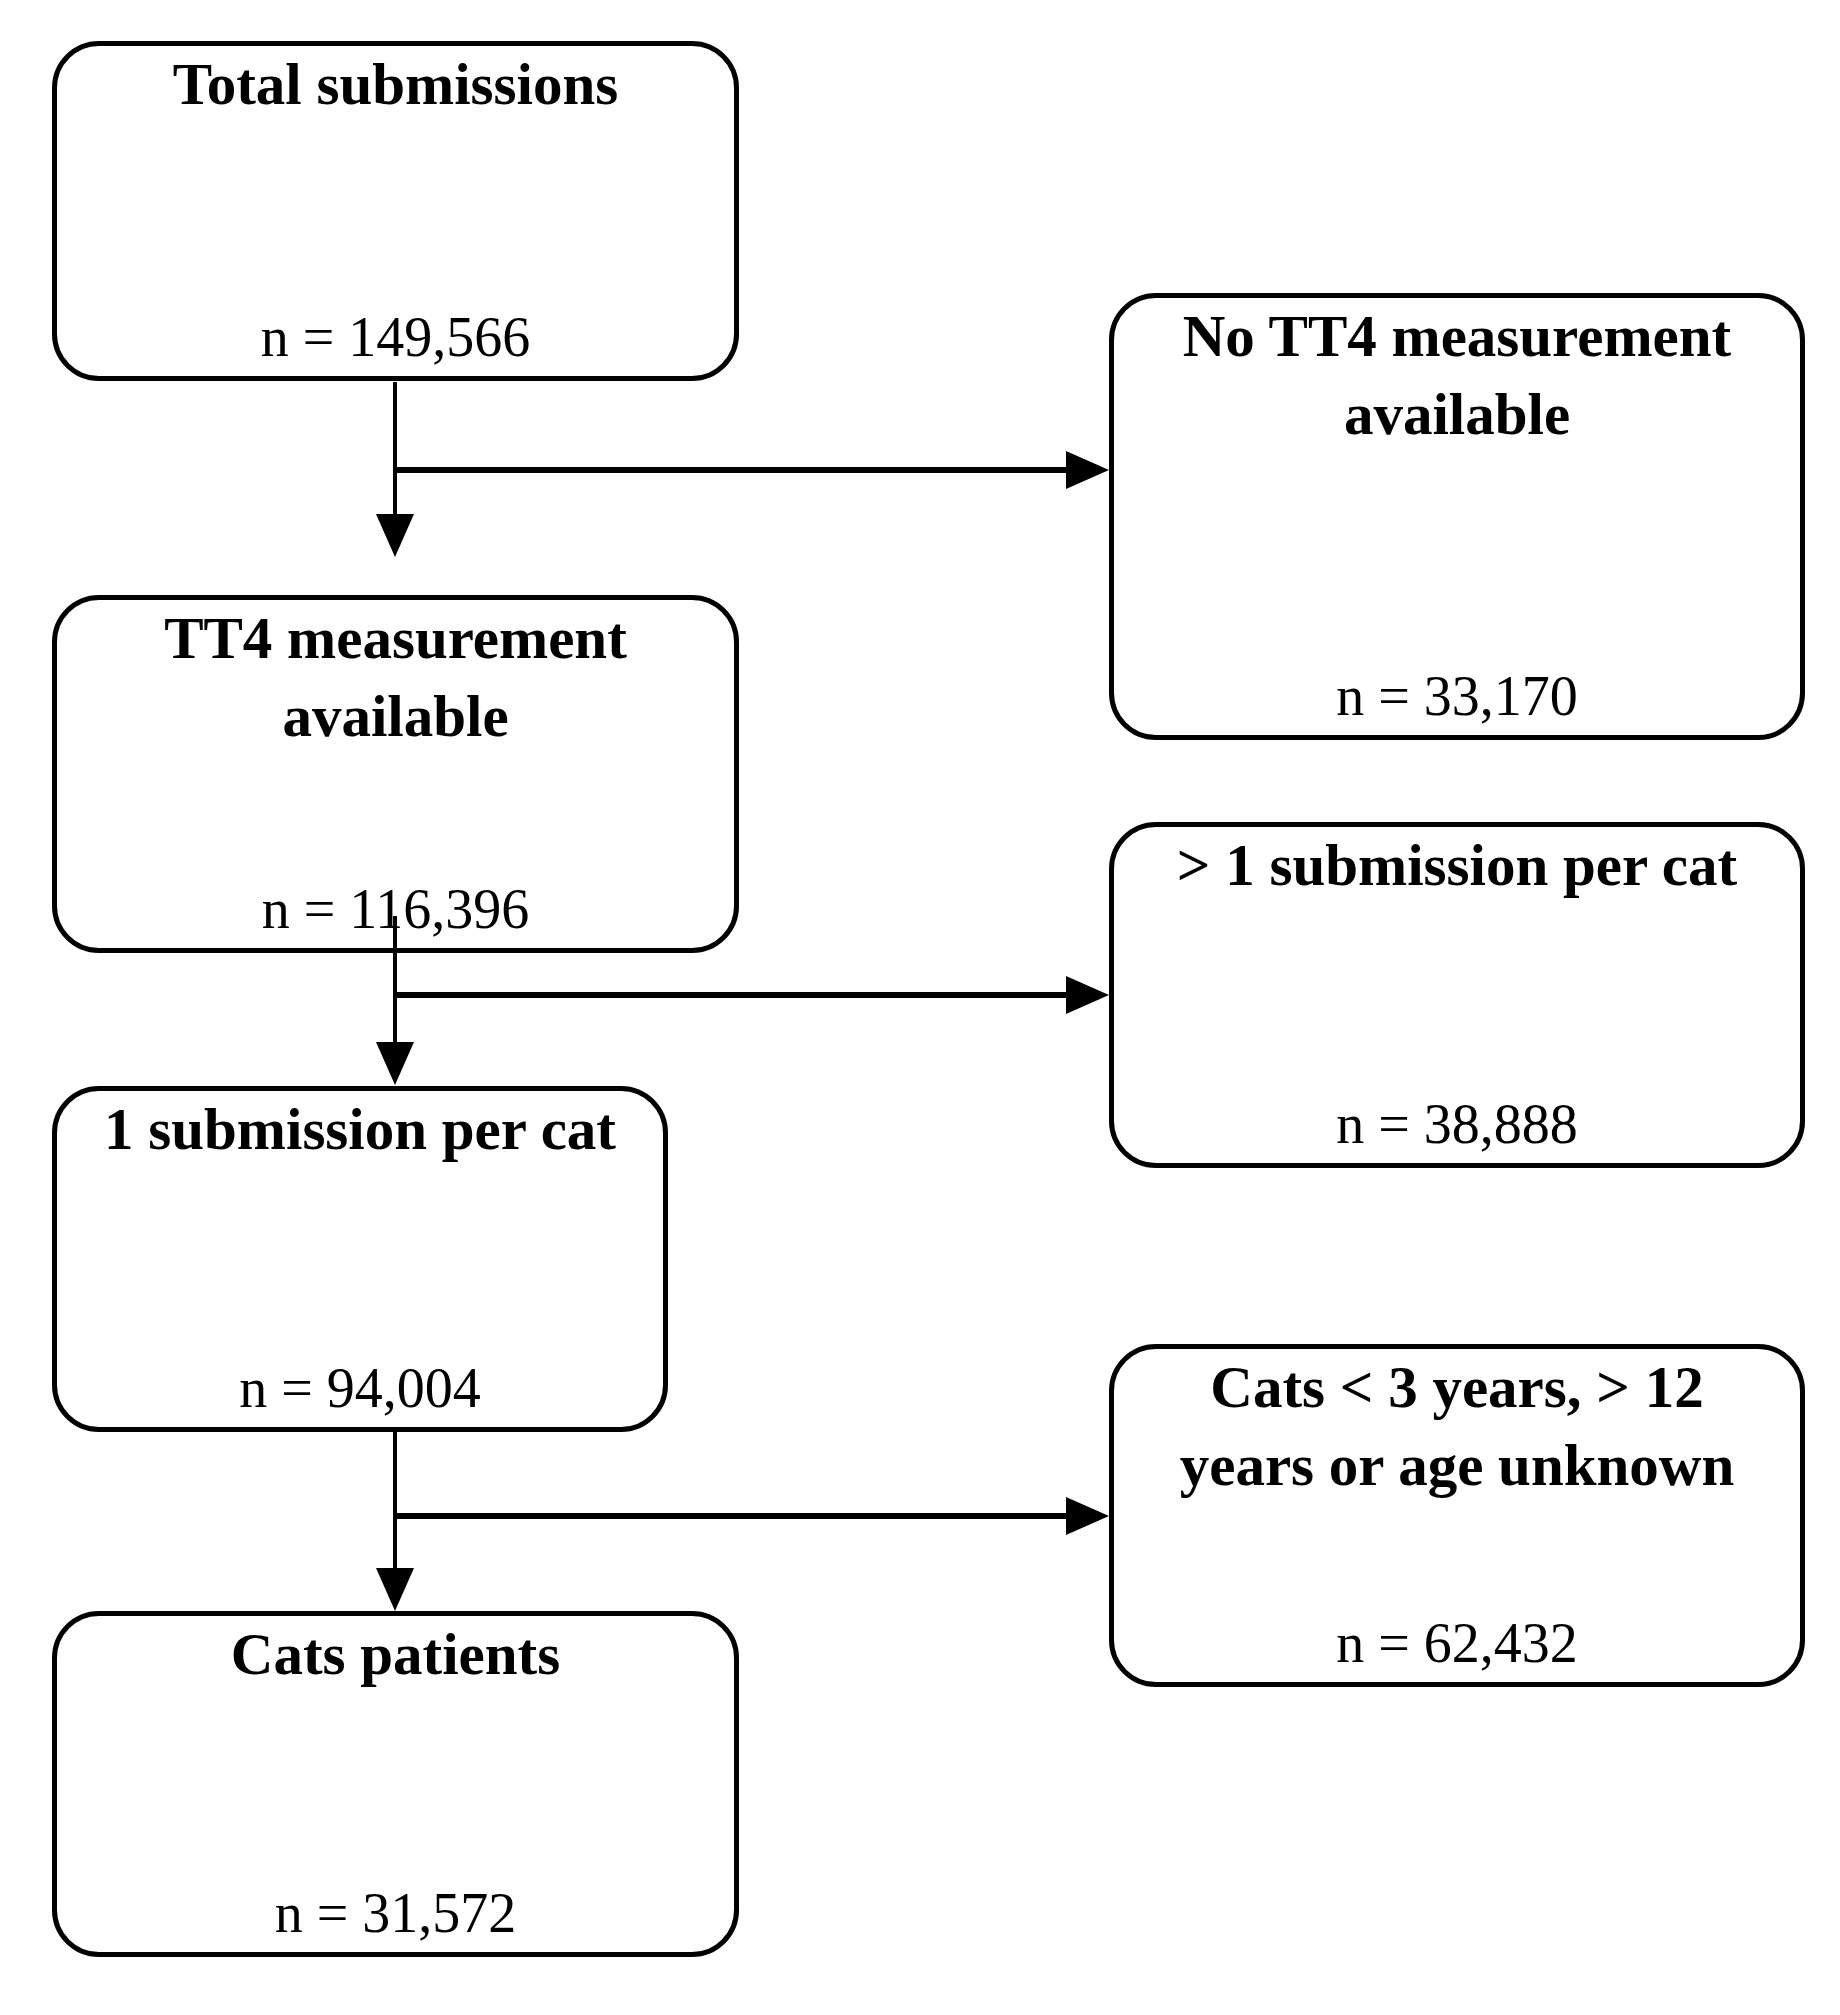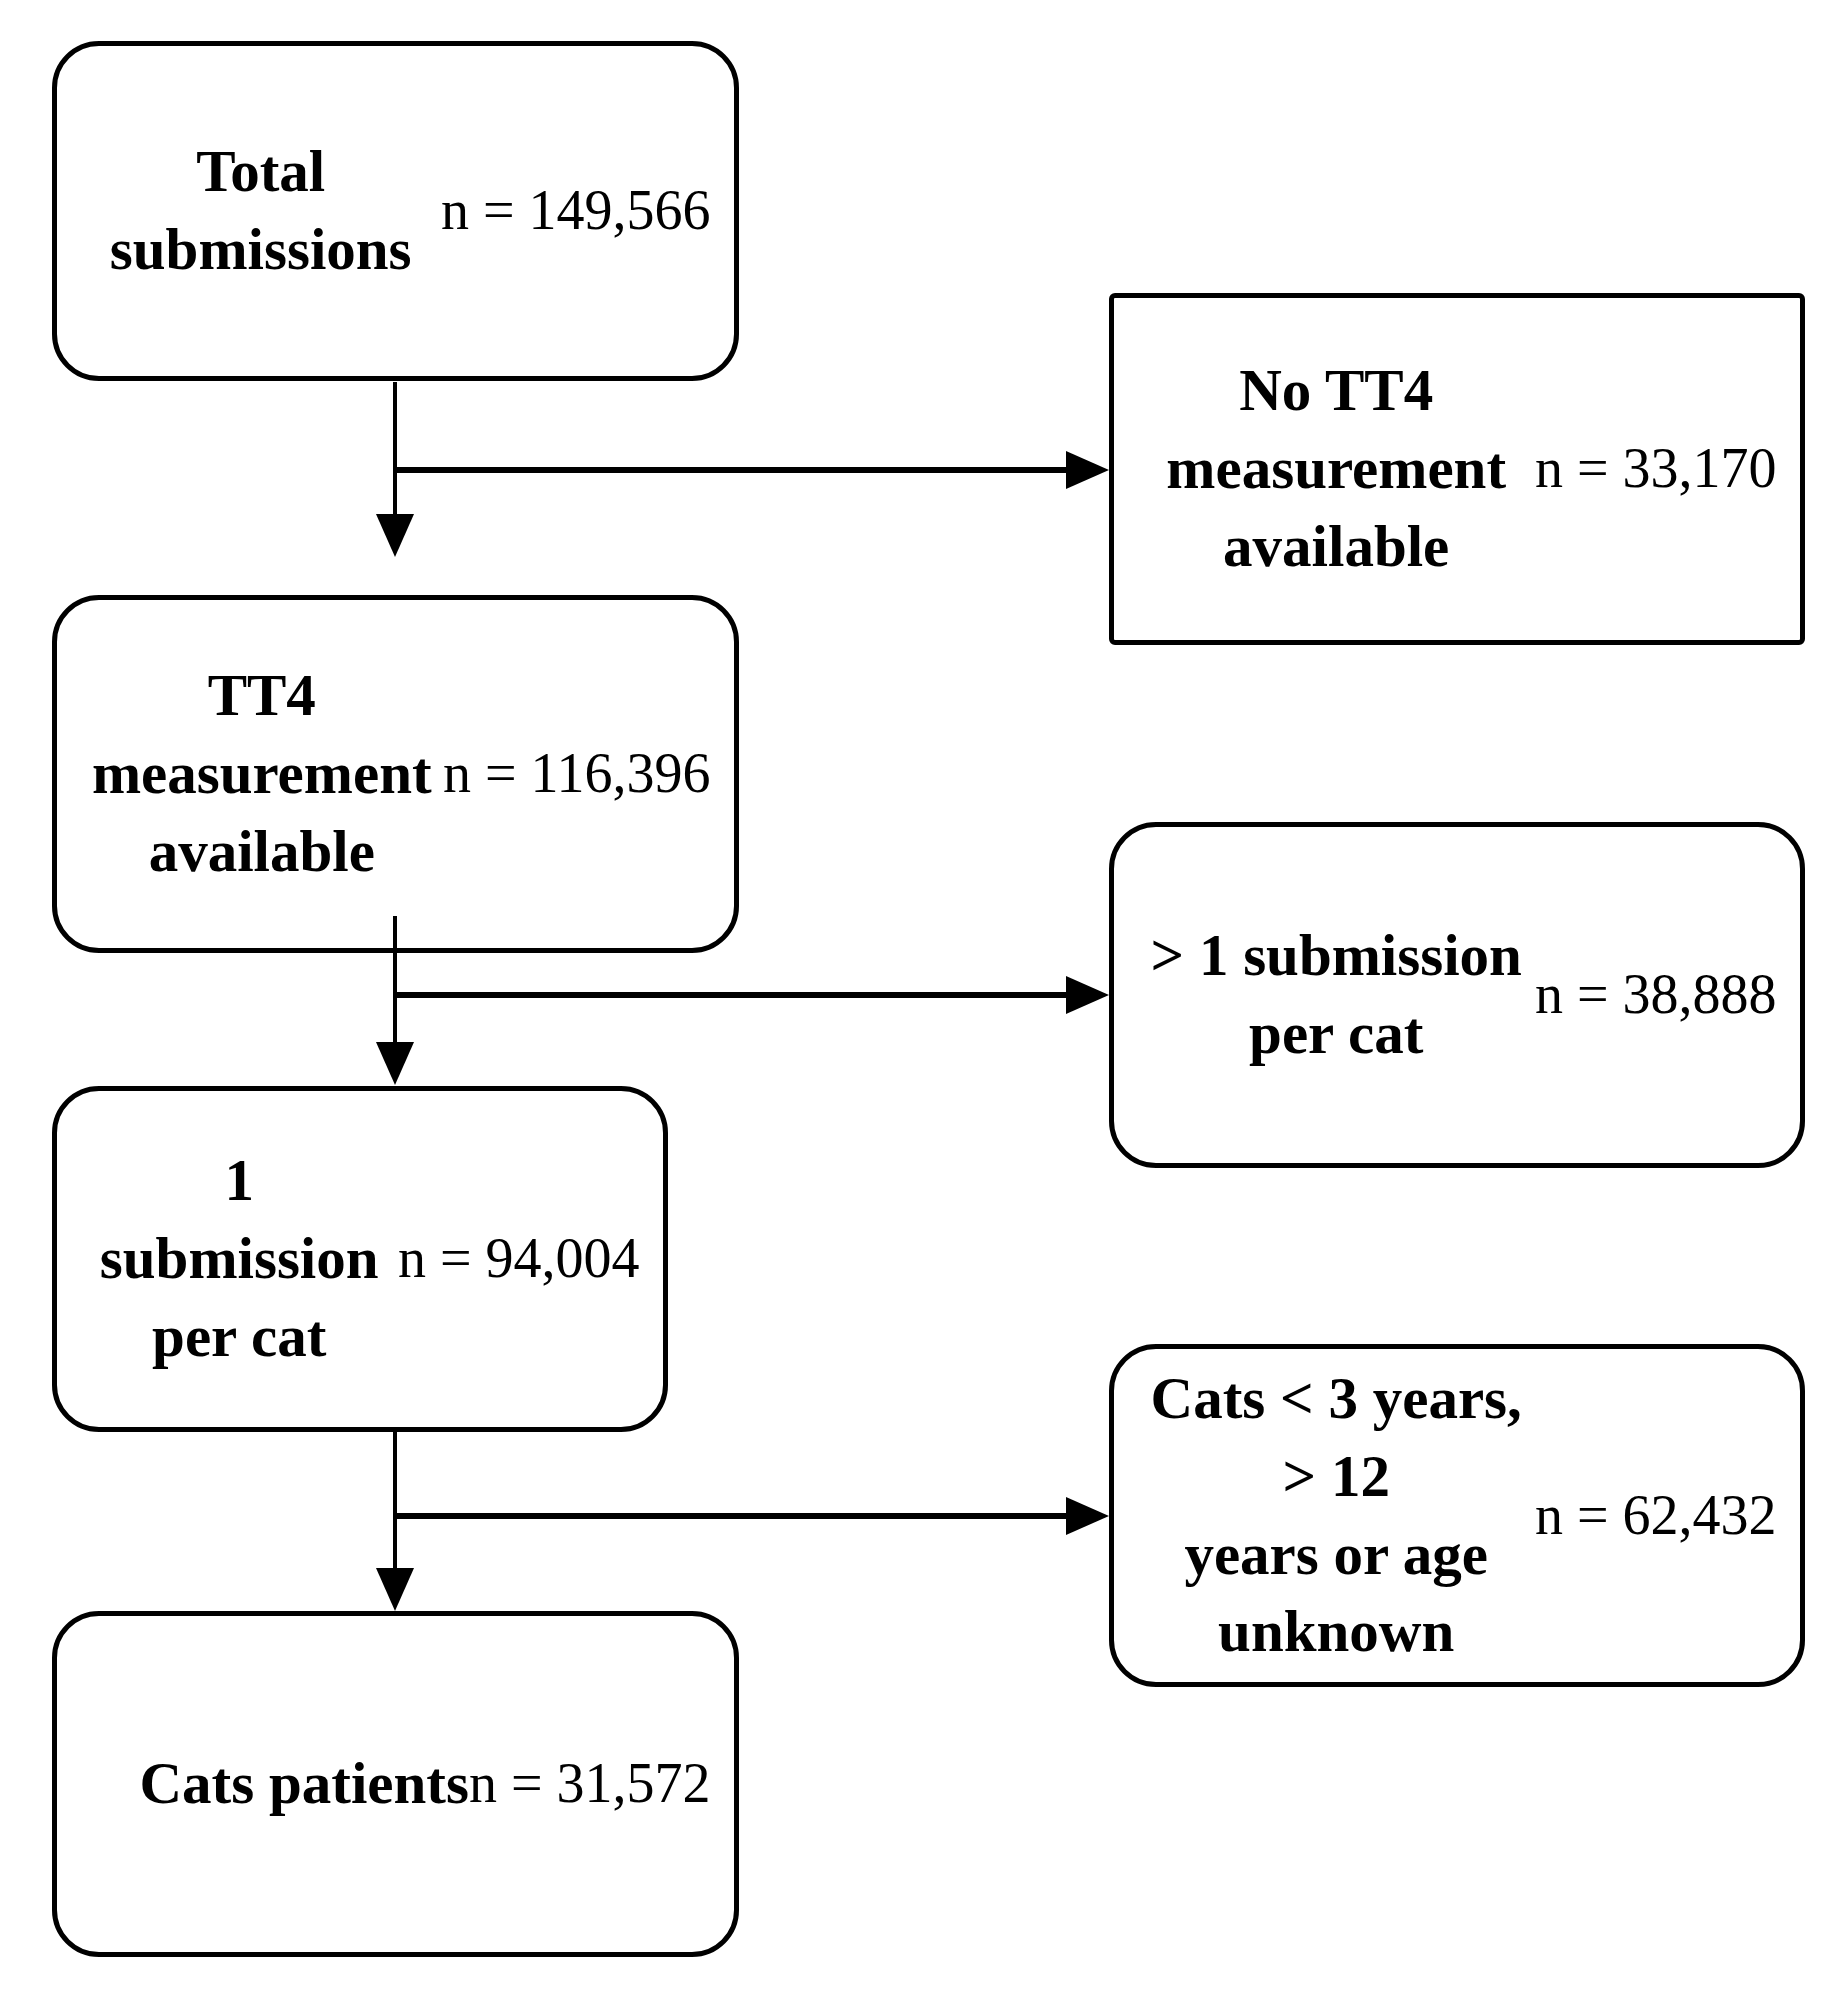--- a/index.html
+++ b/index.html
@@ -15,23 +15,23 @@
     font-family: "Liberation Serif", "DejaVu Serif", serif;
     color: #000000;
   }
   .flow-box {
     position: absolute;
     box-sizing: border-box;
     background: #ffffff;
     border: 5.3px solid #000000;
     border-radius: 47px;
     display: flex;
-    flex-direction: row;
+    flex-direction: column;
     align-items: center;
-    justify-content: flex-end;
+    justify-content: space-between;
     text-align: center;
     padding: 0 23.5px;
   }
   .box-title {
     font-size: 59px;
     font-weight: bold;
     line-height: 1.32;
     white-space: pre-line;
   }
   .box-count {
@@ -86,21 +86,21 @@
   <div class="flow-box" style="left:52px; top:1086px; width:616px; height:346px;">
     <div class="box-title">1 submission per cat</div>
     <div class="box-count">n = 94,004</div>
   </div>
 
   <div class="flow-box" style="left:52px; top:1611px; width:687px; height:346px;">
     <div class="box-title">Cats patients</div>
     <div class="box-count">n = 31,572</div>
   </div>
 
-  <div class="flow-box" style="left:1109px; top:293px; width:696px; height:352px;border-radius:6px;">
+  <div class="flow-box" style="left:1109px; top:293px; width:696px; height:447px;">
     <div class="box-title">No TT4 measurement
 available</div>
     <div class="box-count">n = 33,170</div>
   </div>
 
   <div class="flow-box" style="left:1109px; top:822px; width:696px; height:346px;">
     <div class="box-title">&gt; 1 submission per cat</div>
     <div class="box-count">n = 38,888</div>
   </div>
 

